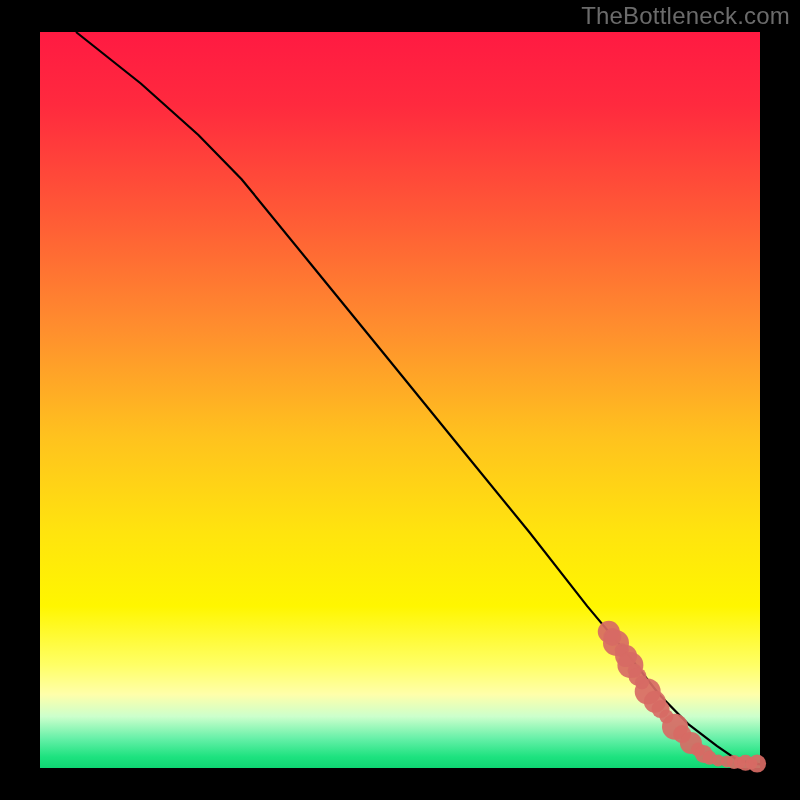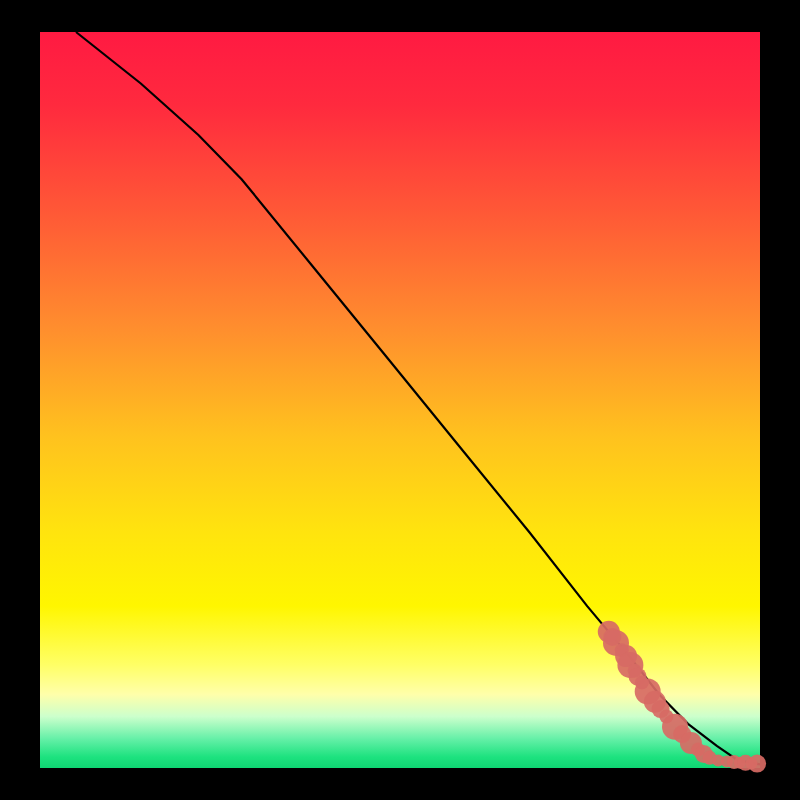--- a/index.html
+++ b/index.html
@@ -29,20 +29,21 @@
   svg.plot {
     position: absolute;
     top: 0;
     left: 0;
   }
 </style>
 </head>
 <body>
 
 <div class="stage">
+  <div class="watermark">TheBottleneck.com</div>
 
   <svg class="plot" width="800" height="800" viewBox="0 0 800 800">
     <defs>
       <linearGradient id="bg-grad" x1="0" y1="0" x2="0" y2="1">
           <stop offset="0.00%" stop-color="#ff1a42"></stop>
           <stop offset="10.00%" stop-color="#ff2a3e"></stop>
           <stop offset="25.00%" stop-color="#ff5a36"></stop>
           <stop offset="40.00%" stop-color="#ff8d2e"></stop>
           <stop offset="55.00%" stop-color="#ffc21e"></stop>
           <stop offset="68.00%" stop-color="#ffe40e"></stop>

